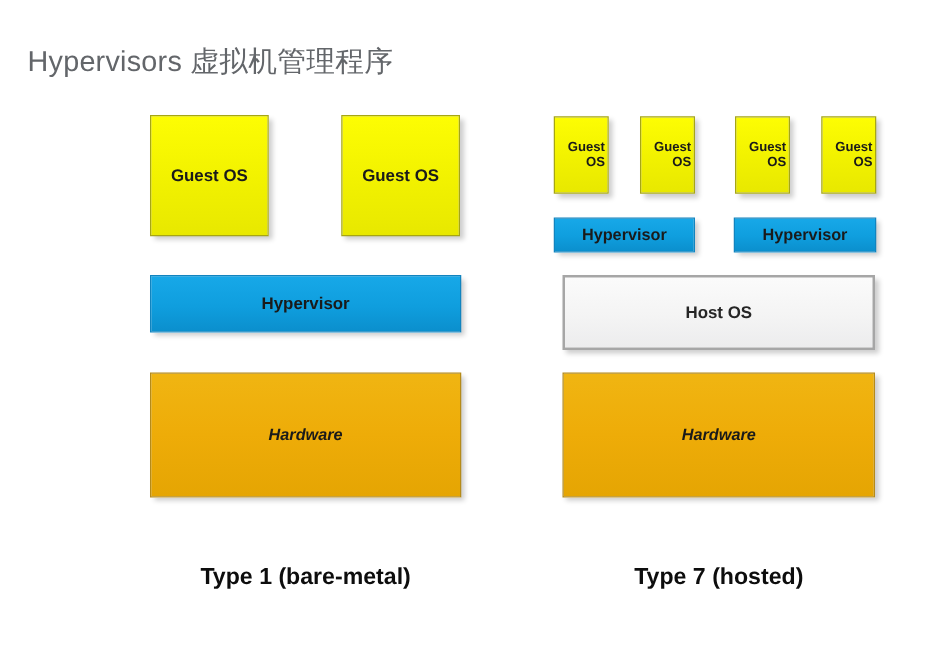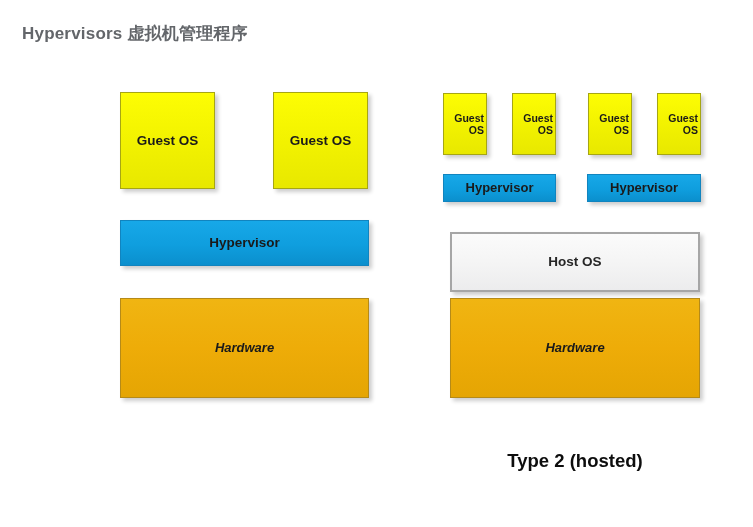--- a/index.html
+++ b/index.html
@@ -12,23 +12,23 @@
     height: 527px;
     position: relative;
     overflow: hidden;
     font-family: "Liberation Sans", "DejaVu Sans", sans-serif;
     -webkit-font-smoothing: antialiased;
   }
 
   #page-title {
     position: absolute;
     left: 22px;
-    top: 22px;
-    font-size: 17px;
-    font-weight: 700;
+    top: 34px;
+    font-size: 23px;
+    font-weight: 400;
     color: #63666a;
     letter-spacing: 0.2px;
     white-space: nowrap;
   }
 
   .diagram {
     position: absolute;
     top: 0;
     left: 0;
     width: 753px;
@@ -61,21 +61,20 @@
   .box-hardware {
     background: linear-gradient(180deg, #f0b512 0%, #eeac08 50%, #e5a503 100%);
     border: 1px solid #b58a18;
     font-style: italic;
   }
 
   .box-host {
     background: linear-gradient(180deg, #fbfbfb 0%, #f4f4f4 55%, #ececed 100%);
     border: 2px solid #a6a6a6;
     color: #262626;
-    margin-top: 12px;
   }
 
   
   #guest-l1 { left: 120px; top:  92px; width:  95px; height:  97px; font-size: 13.5px; }
   #guest-l2 { left: 273px; top:  92px; width:  95px; height:  97px; font-size: 13.5px; }
   #hyper-l  { left: 120px; top: 220px; width: 249px; height:  46px; font-size: 13.5px; }
   #hw-l     { left: 120px; top: 298px; width: 249px; height: 100px; font-size: 13px;  }
 
   
   #guest-r1 { left: 443px; top: 93px; width: 44px; height: 62px; }
@@ -109,32 +108,33 @@
 <div class="diagram">
 
   <div class="box box-guest" id="guest-l1">Guest OS</div>
 
   <div class="box box-guest" id="guest-l2">Guest OS</div>
 
   <div class="box box-hyper" id="hyper-l">Hypervisor</div>
 
   <div class="box box-hardware" id="hw-l">Hardware</div>
 
+  <div class="type-label" id="label-type1">Type 1 (bare-metal)</div>
 
   <div class="box box-guest box-guest-small" id="guest-r1">Guest OS</div>
 
   <div class="box box-guest box-guest-small" id="guest-r2">Guest OS</div>
 
   <div class="box box-guest box-guest-small" id="guest-r3">Guest OS</div>
 
   <div class="box box-guest box-guest-small" id="guest-r4">Guest OS</div>
 
   <div class="box box-hyper" id="hyper-r1">Hypervisor</div>
 
   <div class="box box-hyper" id="hyper-r2">Hypervisor</div>
 
   <div class="box box-host" id="host-r">Host OS</div>
 
   <div class="box box-hardware" id="hw-r">Hardware</div>
 
-  <div class="type-label" id="label-type2">Type 2 (hosted)</div>
+  <div class="type-label" id="label-type2">Type 7 (hosted)</div>
 
 </div>
 
 </body></html>

